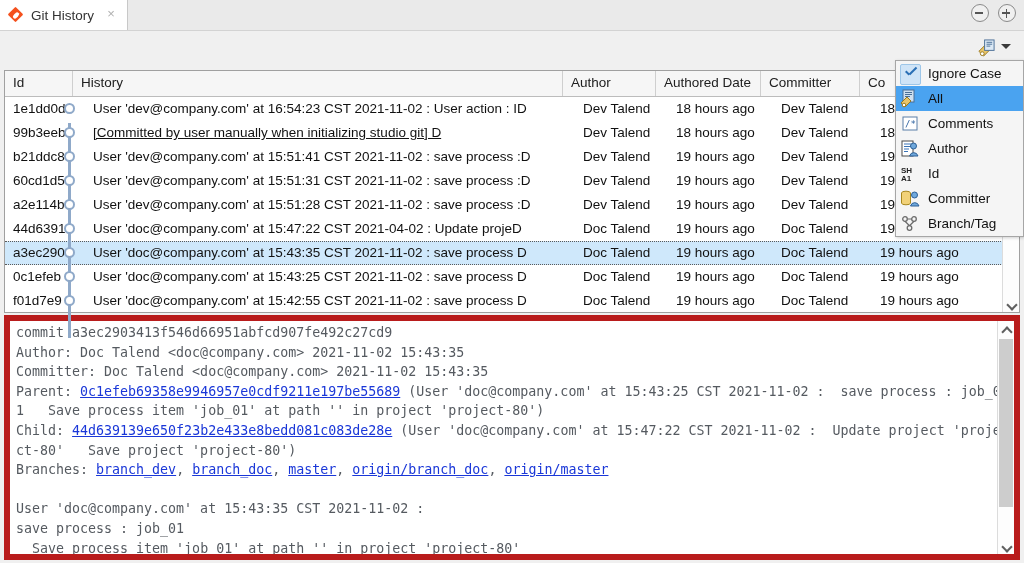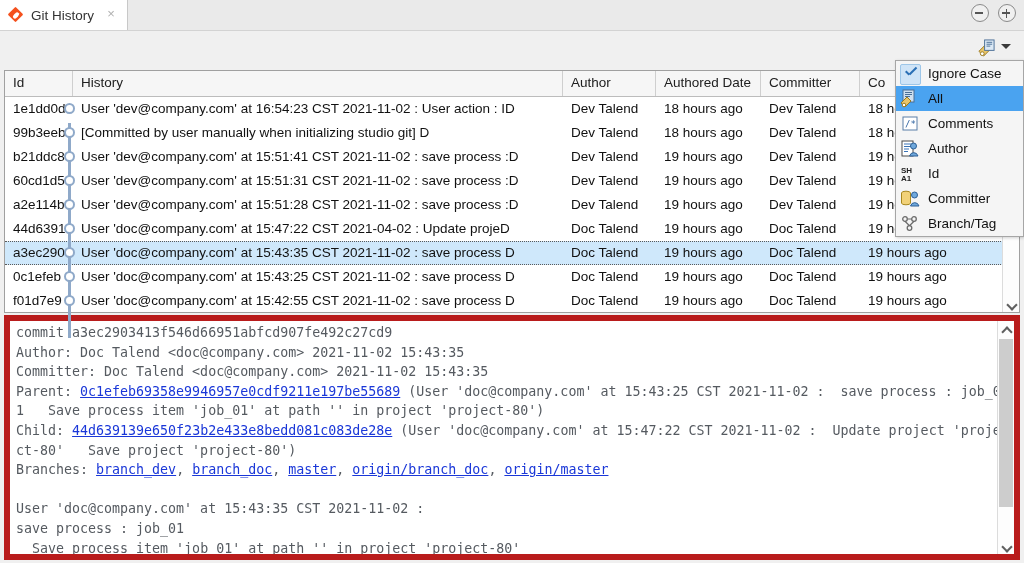--- a/index.html
+++ b/index.html
@@ -38,21 +38,21 @@
   .caret{position:absolute;left:1001px;top:13px;width:0;height:0;border-left:5px solid transparent;border-right:5px solid transparent;border-top:5px solid #3a3a3a;}
 
   
   .tablewrap{position:absolute;left:4px;top:70px;width:1016px;height:243px;background:#fff;border:1px solid #a0a0a0;box-sizing:border-box;}
   .thead{display:flex;height:26px;background:#f6f6f6;border-bottom:1px solid #bcbcbc;box-sizing:border-box;}
   .th{box-sizing:border-box;border-right:1px solid #cfcfcf;padding:4px 0 0 8px;font-size:13.5px;color:#202020;
       white-space:nowrap;overflow:hidden;height:25px;}
   .tbody{position:relative;}
   .trow{display:flex;height:24px;align-items:center;box-sizing:border-box;}
   .trow.sel{background:#cfe8fb;border-top:1px dotted #5a5a5a;border-bottom:1px dotted #5a5a5a;}
-  .td{box-sizing:border-box;padding-left:8px;font-size:13.5px;color:#111;white-space:nowrap;overflow:hidden;height:24px;line-height:23px;}
+  .td{box-sizing:border-box;padding-left:20px;font-size:13.5px;color:#111;white-space:nowrap;overflow:hidden;height:24px;line-height:23px;}
   .td.idcell{position:relative;padding-left:8px;}
   .graphlane{position:absolute;left:63px;top:26px;width:3px;height:215px;background:#8fa9c9;z-index:1;}
   .node{position:absolute;left:59px;width:11px;height:11px;border:2px solid #8fa9c9;border-radius:50%;background:#fff;z-index:2;box-sizing:border-box;}
 
   .vscroll{position:absolute;right:0;top:0;width:17px;height:100%;background:#fdfdfd;border-left:1px solid #dcdcdc;box-sizing:border-box;}
   .vscroll .btn{position:absolute;left:0;width:16px;height:17px;display:flex;align-items:center;justify-content:center;}
   .chev{width:9px;height:9px;position:relative;}
   .chev:before{content:"";position:absolute;left:1px;top:2px;width:6px;height:6px;border-right:2px solid #5f5f5f;border-bottom:2px solid #5f5f5f;transform:rotate(45deg);}
   .chev.up:before{transform:rotate(-135deg);top:3px;}
   .thumb{position:absolute;left:1px;width:14px;background:#cdcdcd;}
@@ -127,21 +127,21 @@
           <div class="td idcell" style="width: 68px;">1e1dd0d</div>
           <div class="td" style="width: 490px;">User 'dev@company.com' at 16:54:23 CST 2021-11-02 :  User action : ID</div>
           <div class="td" style="width: 93px;">Dev Talend</div>
           <div class="td" style="width: 105px;">18 hours ago</div>
           <div class="td" style="width: 99px;">Dev Talend</div>
           <div class="td" style="width: 143px;">18 hours ago</div>
         </div>
         <div class="node" style="top: 6px;"></div>
         <div class="trow">
           <div class="td idcell" style="width: 68px;">99b3eeb</div>
-          <div class="td" style="width: 490px;">[Committed by user manually when initializing studio git]                      D</div>
+          <div class="td" style="width: 490px; text-decoration: underline;">[Committed by user manually when initializing studio git]                      D</div>
           <div class="td" style="width: 93px;">Dev Talend</div>
           <div class="td" style="width: 105px;">18 hours ago</div>
           <div class="td" style="width: 99px;">Dev Talend</div>
           <div class="td" style="width: 143px;">18 hours ago</div>
         </div>
         <div class="node" style="top: 30px;"></div>
         <div class="trow">
           <div class="td idcell" style="width: 68px;">b21ddc8</div>
           <div class="td" style="width: 490px;">User 'dev@company.com' at 15:51:41 CST 2021-11-02 :  save process :D</div>
           <div class="td" style="width: 93px;">Dev Talend</div>

